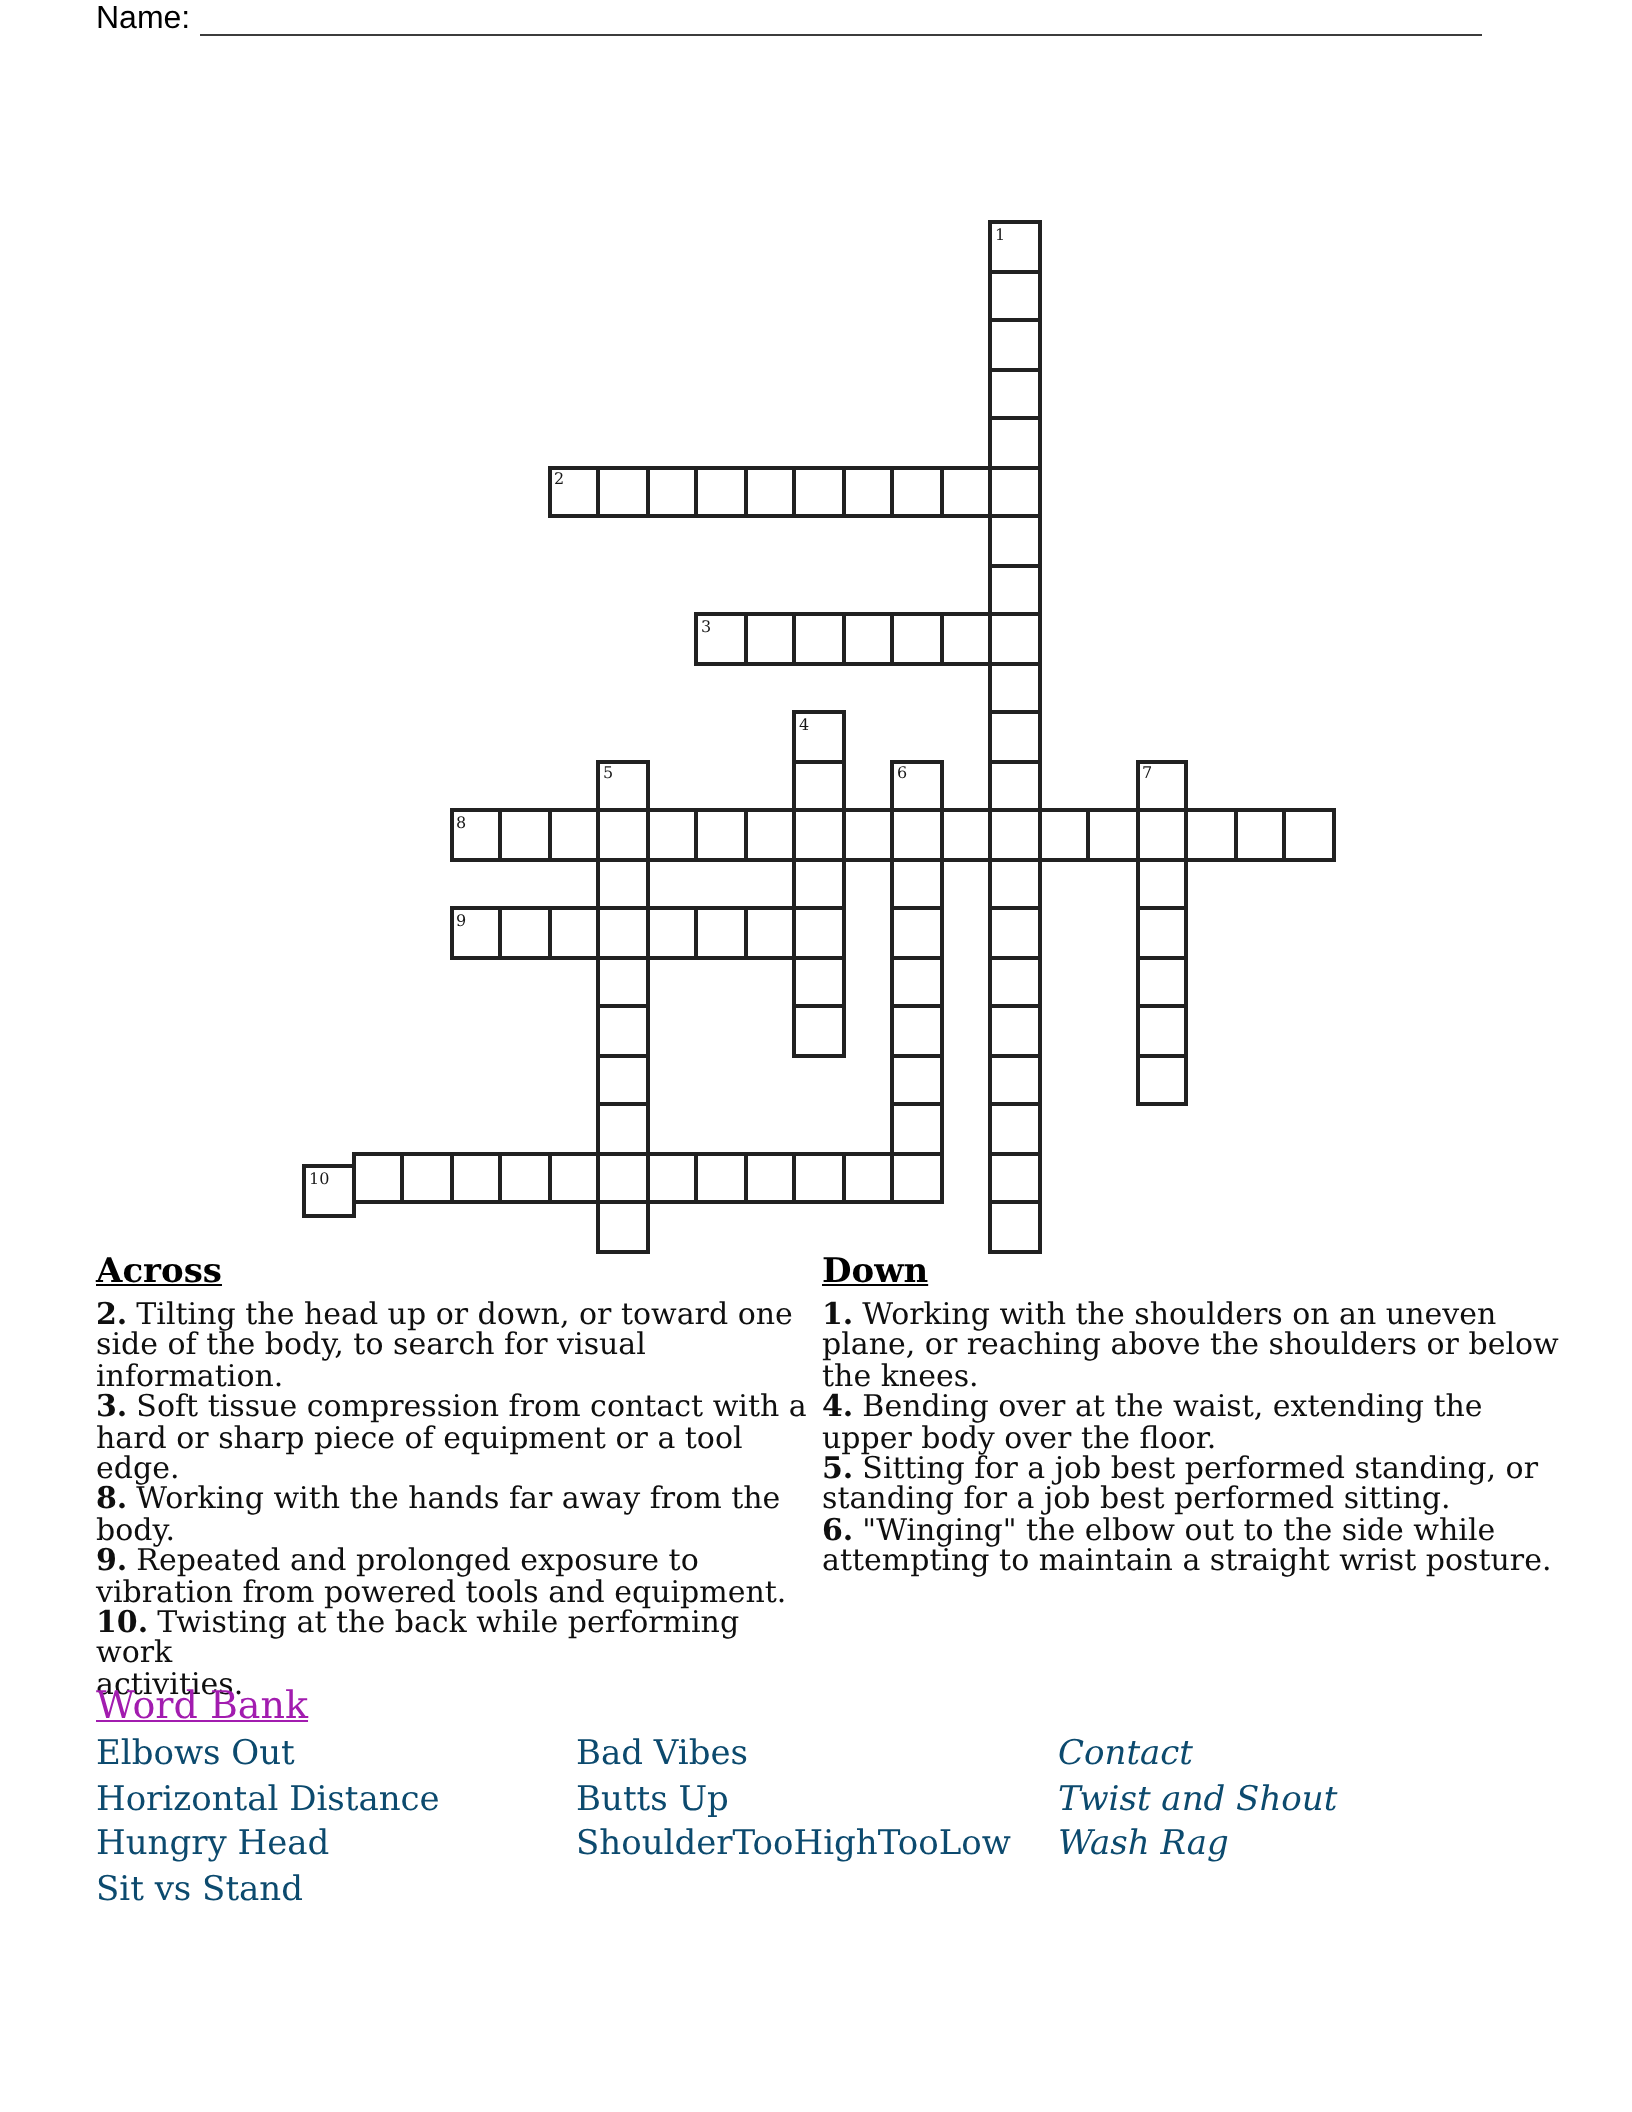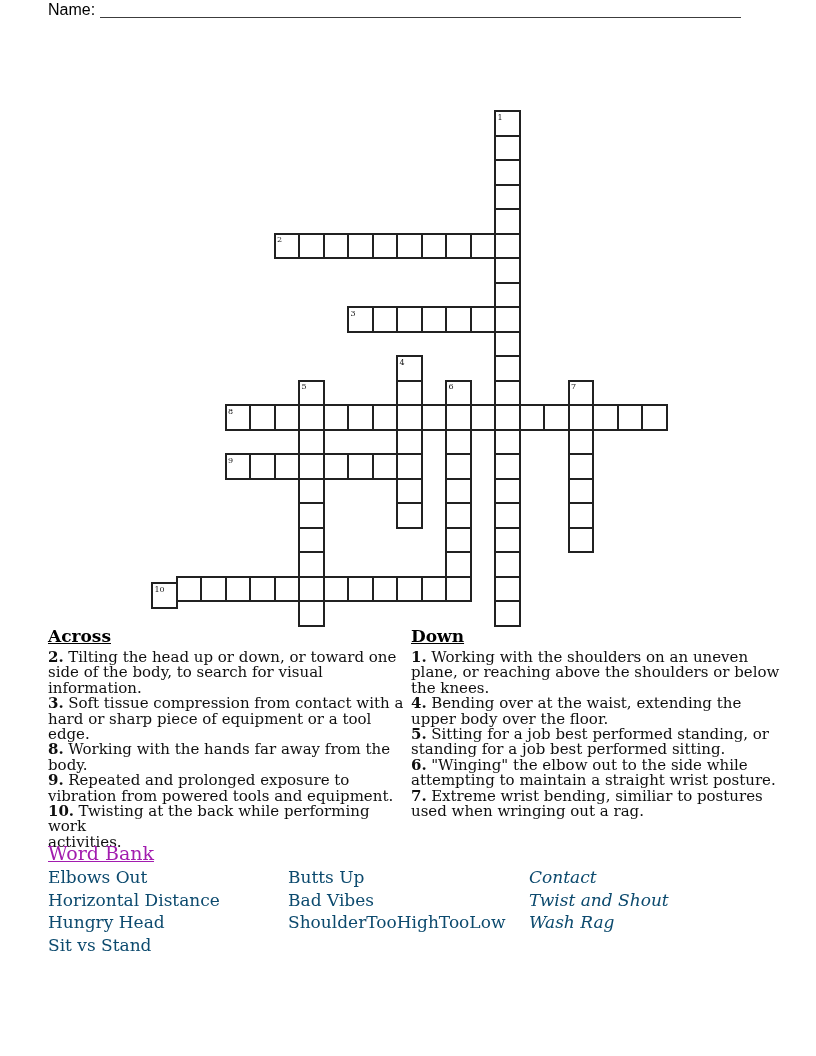--- a/index.html
+++ b/index.html
@@ -211,36 +211,34 @@
     <div>
         <div class="clue"><b>1.</b><span>Working with the shoulders on an uneven
 plane, or reaching above the shoulders or below
 the knees.</span></div>
         <div class="clue"><b>4.</b><span>Bending over at the waist, extending the
 upper body over the floor.</span></div>
         <div class="clue"><b>5.</b><span>Sitting for a job best performed standing, or
 standing for a job best performed sitting.</span></div>
         <div class="clue"><b>6.</b><span>"Winging" the elbow out to the side while
 attempting to maintain a straight wrist posture.</span></div>
-        <div class="clue"><b>7.</b><span>Extreme wrist bending, similiar to postures
-used when wringing out a rag.</span></div>
       </div>
   </div>
 
   <div class="wb-heading">Word Bank</div>
   <div class="wb-columns">
       <div class="wb-col">
         <div class="wb-item">Elbows Out</div>
         <div class="wb-item">Horizontal Distance</div>
         <div class="wb-item">Hungry Head</div>
         <div class="wb-item">Sit vs Stand</div>
       </div>
       <div class="wb-col">
+        <div class="wb-item">Bad Vibes</div>
         <div class="wb-item">Butts Up</div>
-        <div class="wb-item">Bad Vibes</div>
         <div class="wb-item">ShoulderTooHighTooLow</div>
       </div>
       <div class="wb-col">
         <div class="wb-item">Contact</div>
         <div class="wb-item">Twist and Shout</div>
         <div class="wb-item">Wash Rag</div>
       </div>
     </div>
 
 </div>

